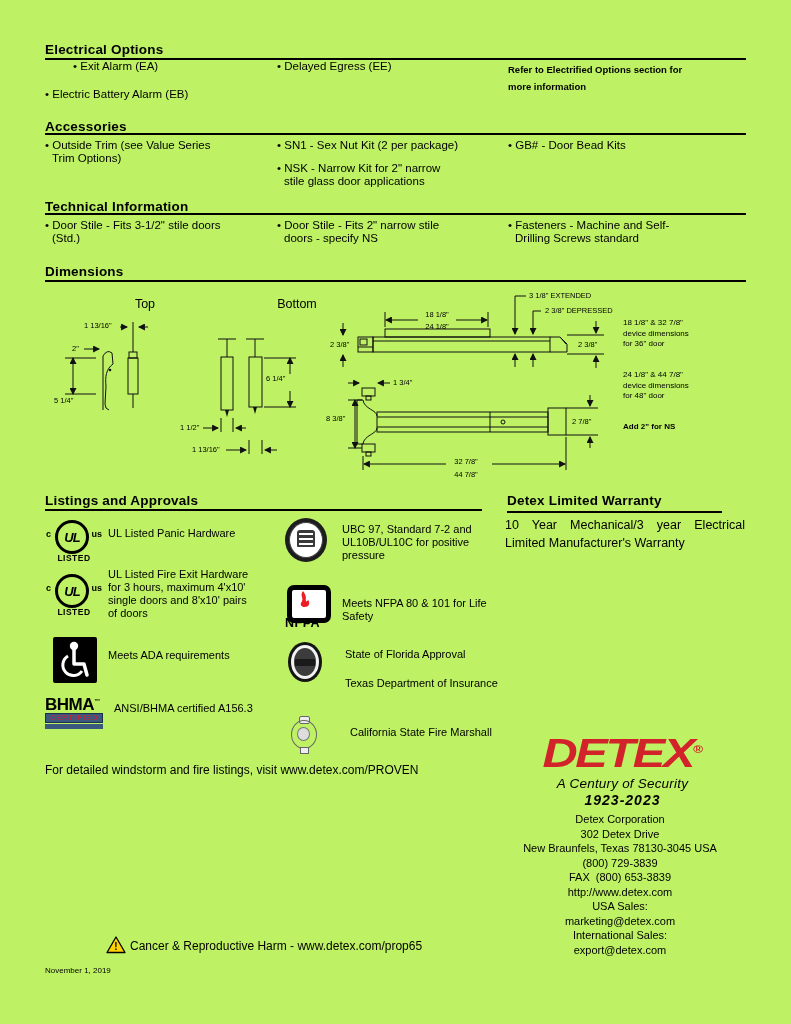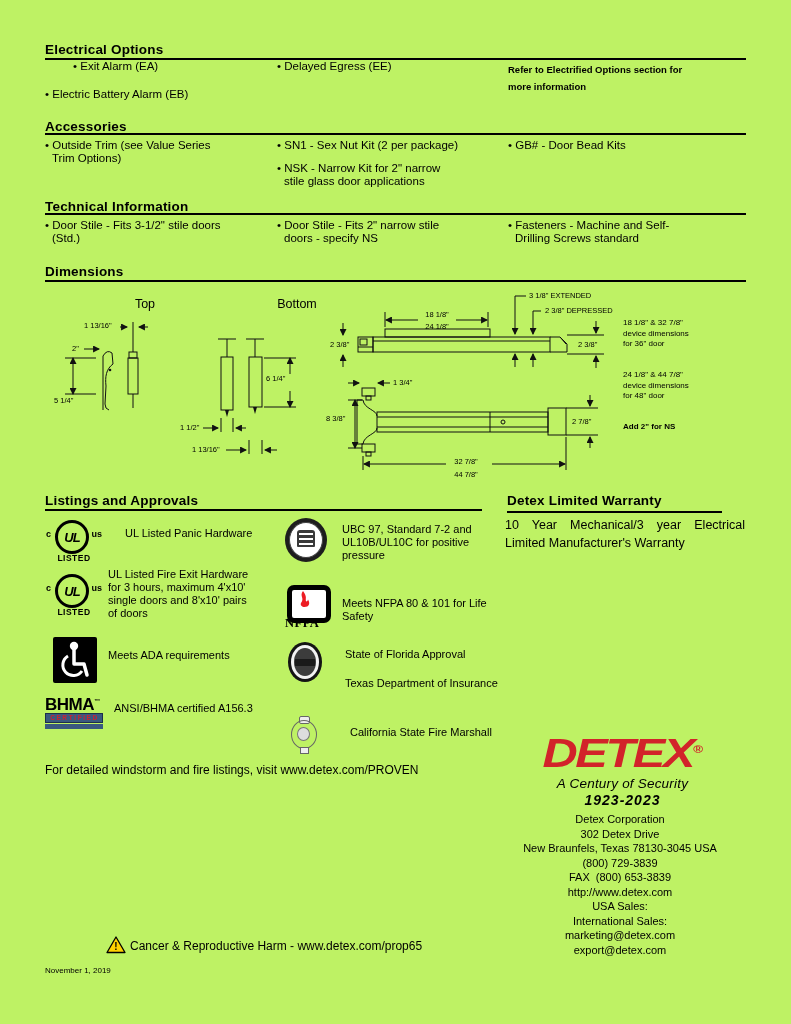--- a/index.html
+++ b/index.html
@@ -245,21 +245,21 @@
   <div class="rule" style="left:45px;top:509px;width:437px;"></div>
 
   <div class="abs ul-mark" style="left:46px;top:520px;">
     <span class="ul-c">c</span>
     <span class="ul-circle">
         <span class="ul-letters">UL</span>
       </span>
     <span class="ul-us">us</span>
     <span class="ul-listed">LISTED</span>
   </div>
-  <div class="abs ltext" style="left:108px;top:527px;width:175px;margin-left:17px;">UL Listed Panic Hardware</div>
+  <div class="abs ltext" style="left:108px;top:527px;width:175px;">UL Listed Panic Hardware</div>
 
   <div class="abs ul-mark" style="left:46px;top:574px;">
     <span class="ul-c">c</span>
     <span class="ul-circle">
         <span class="ul-letters">UL</span>
       </span>
     <span class="ul-us">us</span>
     <span class="ul-listed">LISTED</span>
   </div>
   <div class="abs ltext" style="left:108px;top:568px;width:180px;">UL Listed Fire Exit Hardware
@@ -290,21 +290,21 @@
     <div class="ubc-key">
         <i></i>
         <i></i>
         <i></i>
       </div>
   </div>
   <div class="abs ltext" style="left:342px;top:523px;width:165px;">UBC 97, Standard 7-2 and
 UL10B/UL10C for positive
 pressure</div>
 
-  <div class="abs" style="left:287px;top:585px;width:50px;height:48px;font-family:Liberation Serif, serif;">
+  <div class="abs" style="left:287px;top:585px;width:50px;height:48px;">
     <div class="nfpa-box">
       <svg width="24" height="18" viewBox="0 0 24 18" style="position:absolute;left:0;top:0;">
         <path d="M11,1 C7,6 13,8 9,13 C8,15 10,17 12.5,17 C17,17 18.5,13.5 16,9.5 C15.5,12 13.5,12 13.8,9.5 C14.3,6 13,3.5 11,1 Z" fill="#ed1c24"></path>
       </svg>
     </div>
     <div class="nfpa-word">NFPA</div>
   </div>
   <div class="abs ltext" style="left:342px;top:597px;width:170px;">Meets NFPA 80 &amp; 101 for Life
 Safety</div>
 
@@ -337,22 +337,22 @@
   </div>
 
   <div class="abs" style="left:505px;top:812px;width:230px;">
     <span class="contact-line">Detex Corporation</span>
     <span class="contact-line">302 Detex Drive</span>
     <span class="contact-line">New Braunfels, Texas 78130-3045 USA</span>
     <span class="contact-line">(800) 729-3839</span>
     <span class="contact-line">FAX  (800) 653-3839</span>
     <span class="contact-line">http://www.detex.com</span>
     <span class="contact-line">USA Sales:</span>
+    <span class="contact-line">marketing@detex.com</span>
     <span class="contact-line">International Sales:</span>
-    <span class="contact-line">marketing@detex.com</span>
     <span class="contact-line">export@detex.com</span>
   </div>
 
   <div class="abs" style="left:106px;top:936px;width:20px;height:18px;">
     <svg width="20" height="18" viewBox="0 0 20 18">
       <polygon points="10,1 19,16.5 1,16.5" fill="#ffd200" stroke="#000" stroke-width="1.3" stroke-linejoin="round"></polygon>
       <text x="10" y="14" text-anchor="middle" font-size="10" font-weight="bold" font-family="Liberation Sans, sans-serif" fill="#000">!</text>
     </svg>
   </div>
   <div class="abs prop65" style="left:130px;top:939px;">Cancer &amp; Reproductive Harm - www.detex.com/prop65</div>

